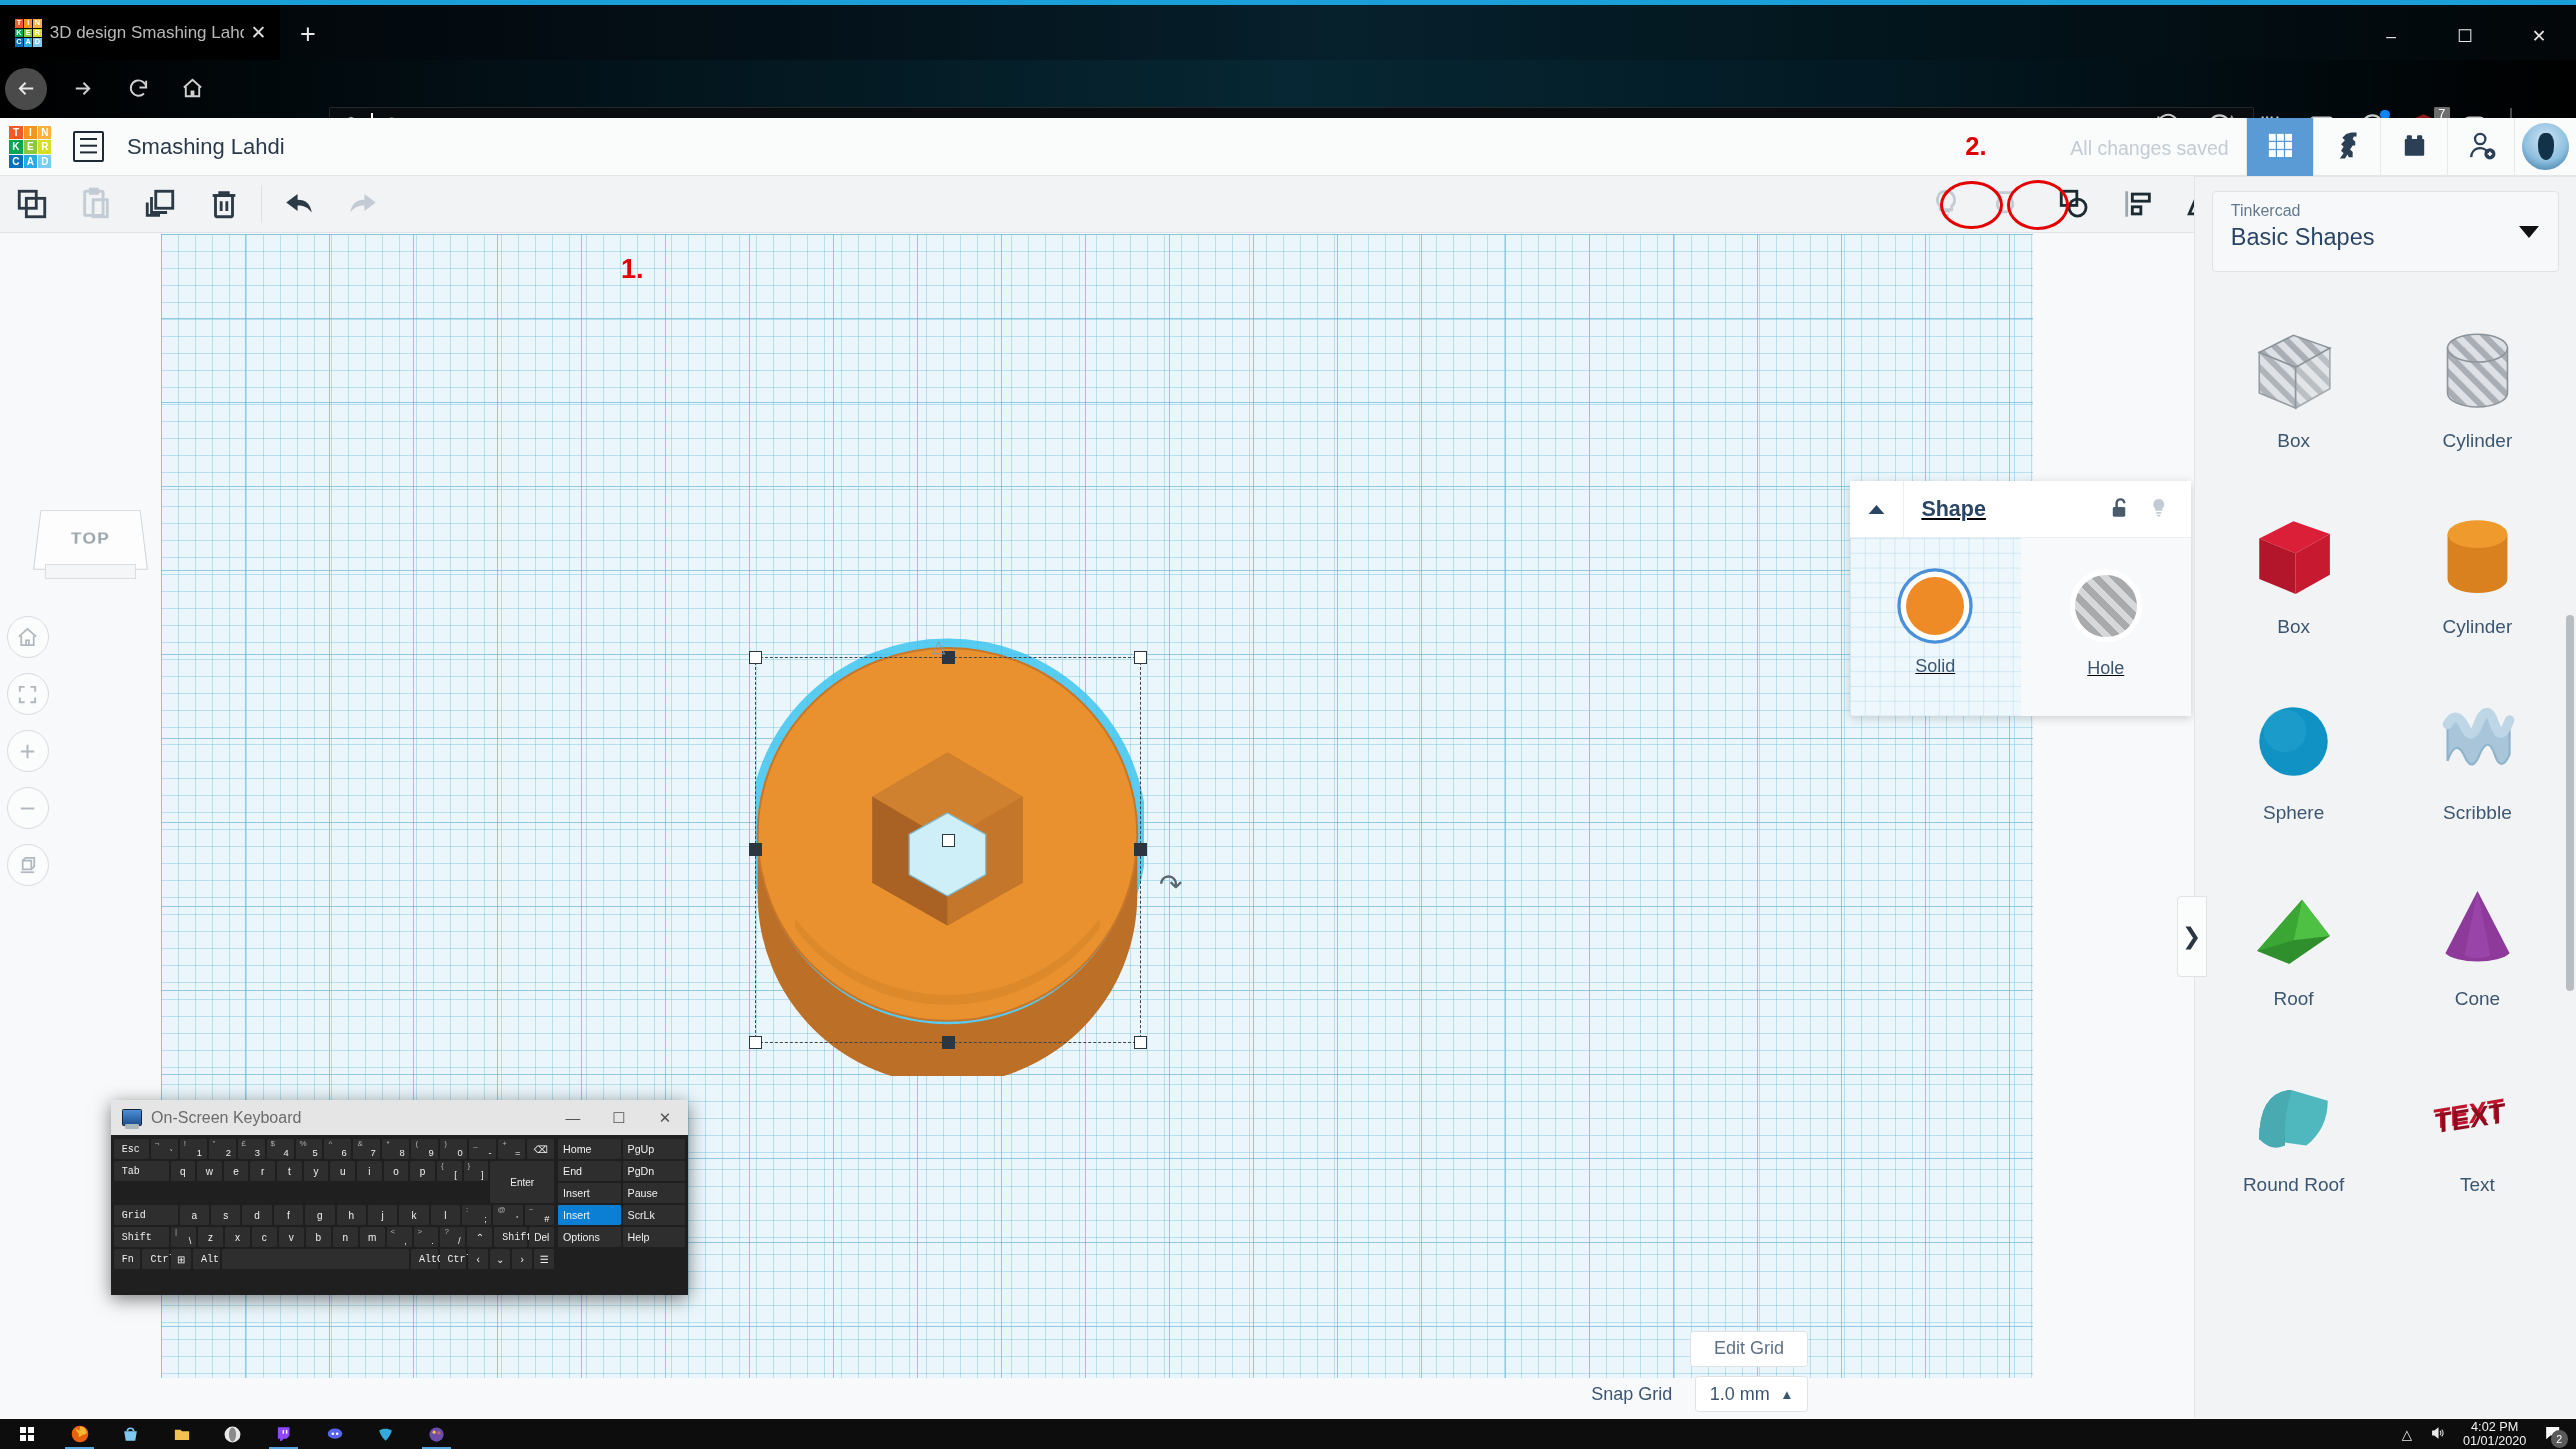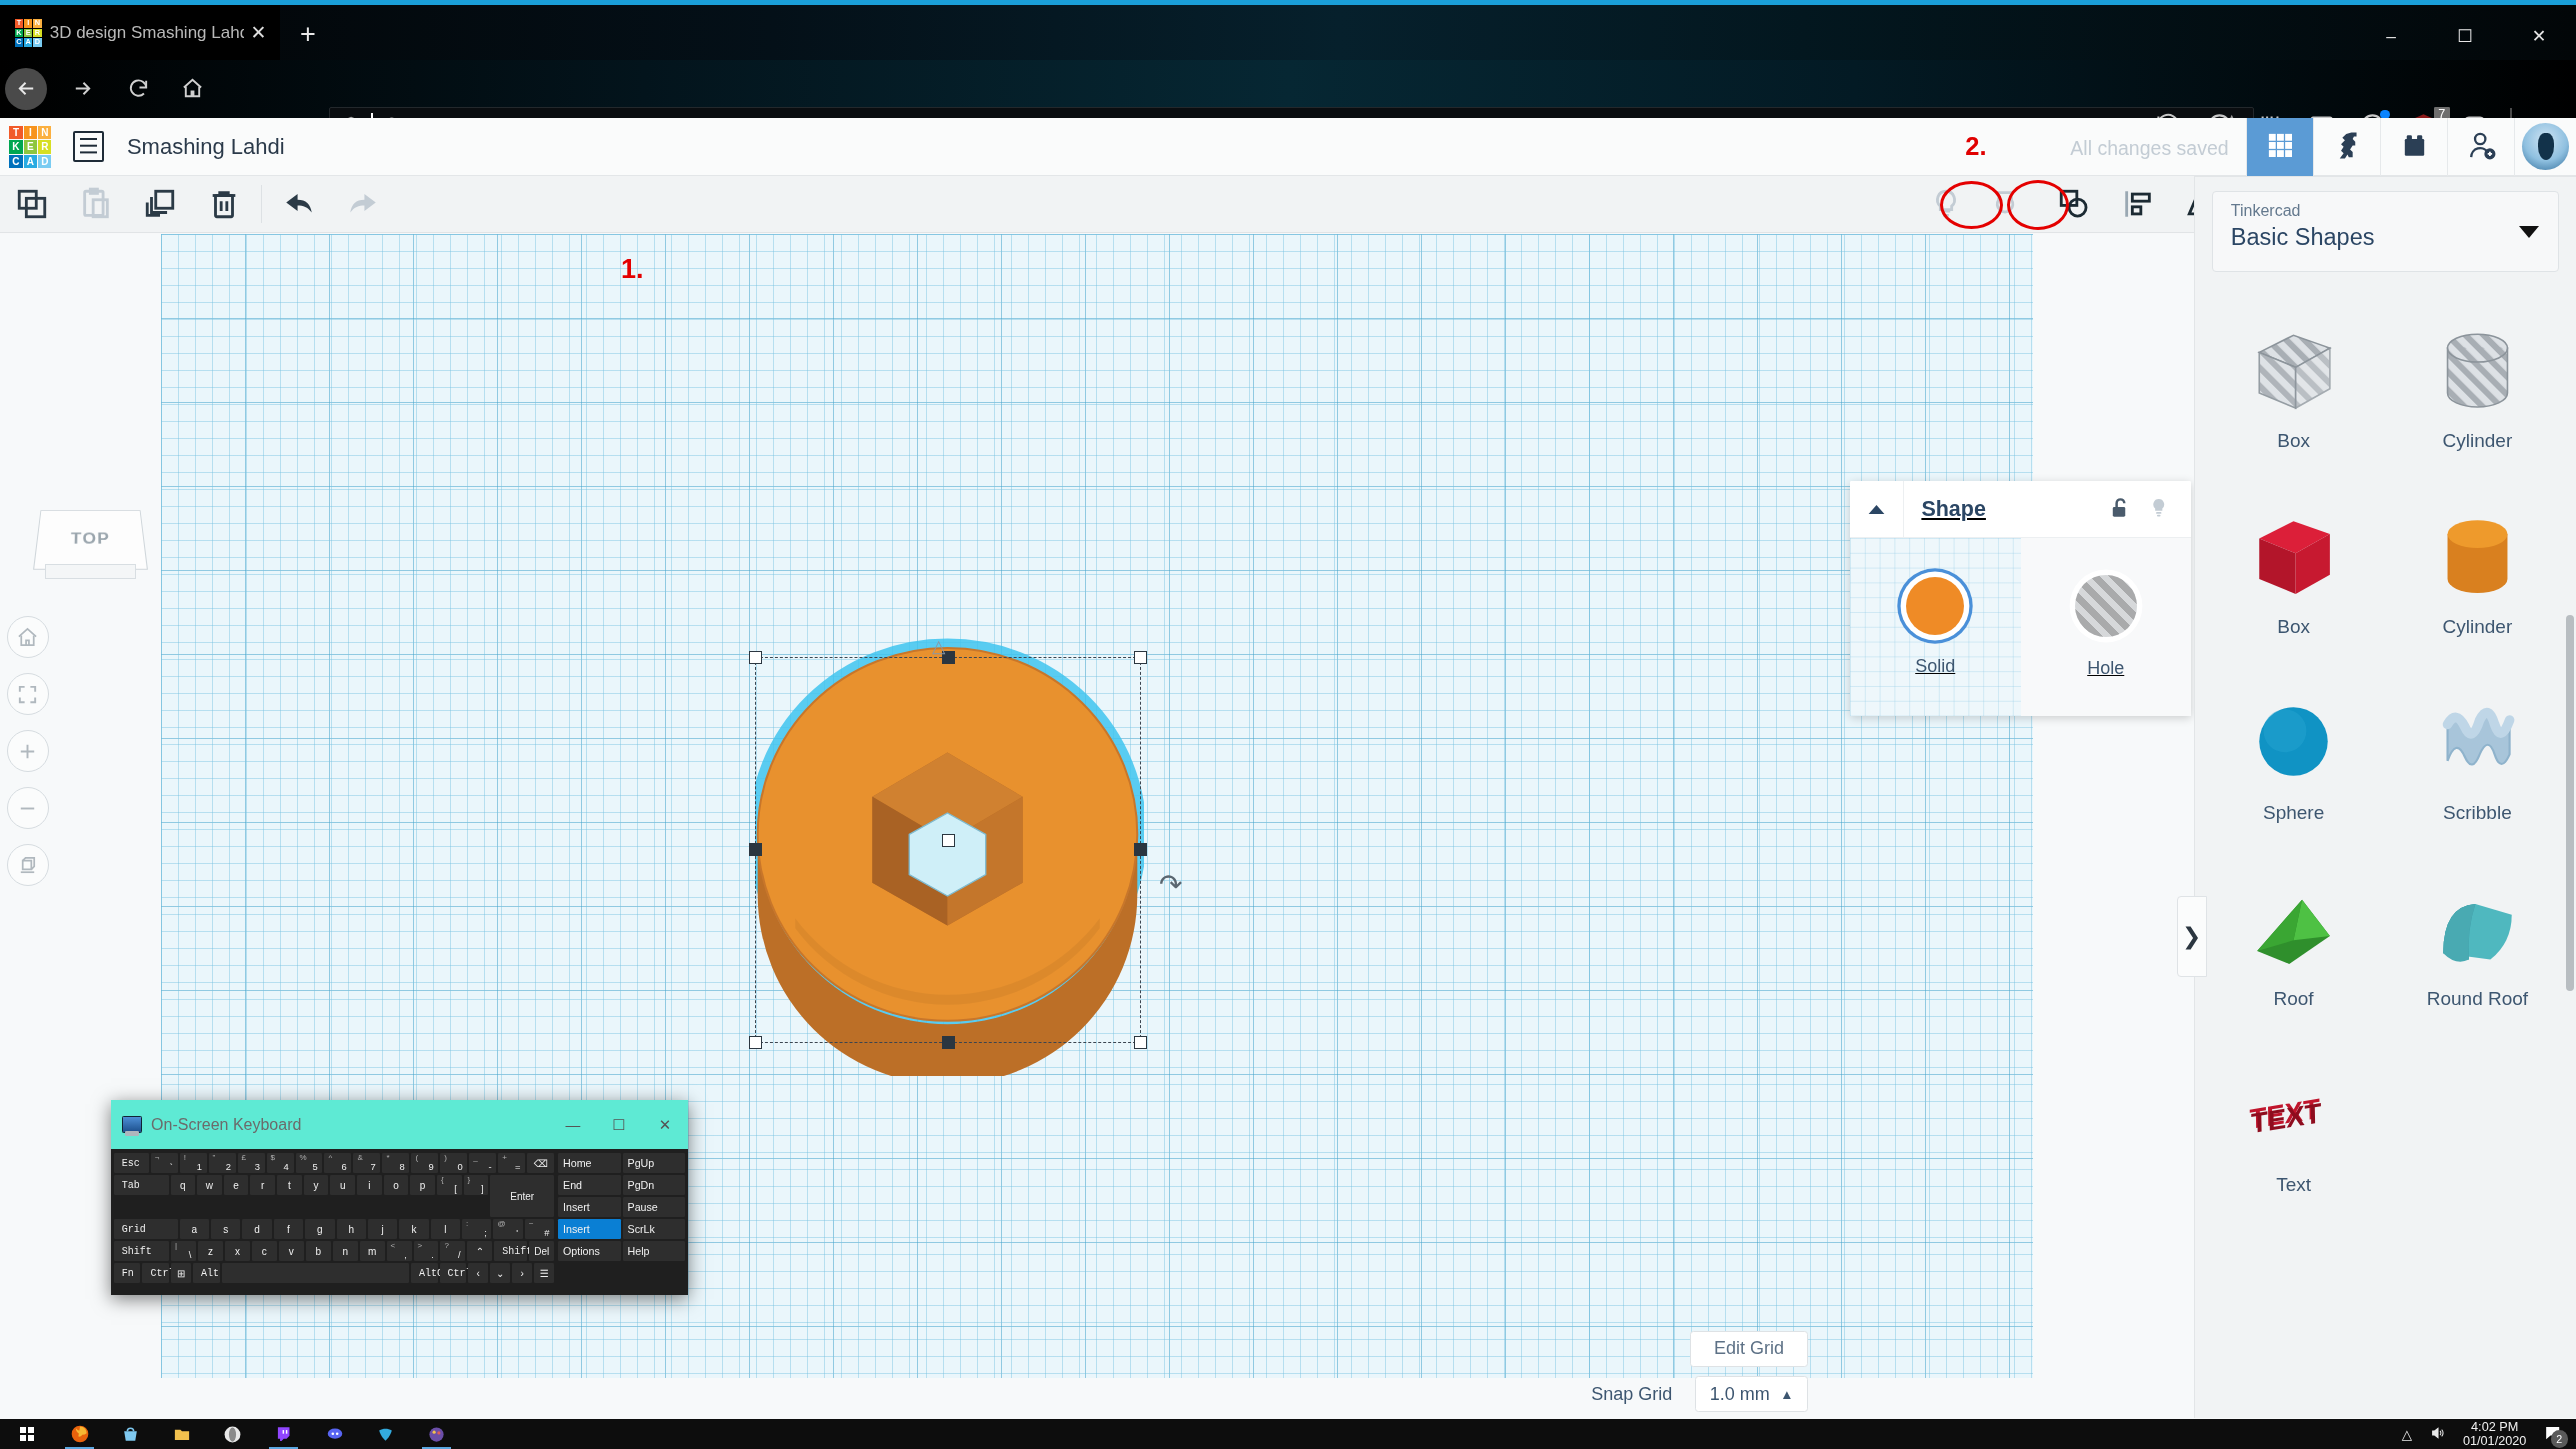--- a/index.html
+++ b/index.html
@@ -127,21 +127,21 @@
   .editgrid { display:inline-flex; align-items:center; justify-content:center; height:36px; padding:0 23px;
       border:0.7px solid #dee2e5; border-radius:3.4px; background:#fff; color:#5d7186; font-size:18px; }
   .snaprow { margin-top:9.4px; display:flex; align-items:center; justify-content:flex-end; gap:23px; }
   .snaplabel { font-size:18px; color:#3d5670; }
   .snapsel { height:36px; padding:0 13.4px; border:0.7px solid #dee2e5; border-radius:3.4px; background:#fff;
       color:#3d5670; font-size:18px; display:flex; align-items:center; gap:10.7px; }
 
   
   .osk { position:absolute; left:111px; top:1100px; width:577px; height:195px; background:#1f1f1f;
       box-shadow:0 4px 17.4px rgba(0,0,0,.5); }
-  .osk-title { height:49px; background:#5eead4; display:flex; align-items:center; padding-left:10.7px; }
+  .osk-title { height:35px; background:#e5e5e5; display:flex; align-items:center; padding-left:10.7px; }
   .osk-ico { width:20px; height:17.4px; background:linear-gradient(#4d8fd6,#1c4f8c); border:1.3px solid #123; border-radius:1.3px; position:relative; }
   .osk-ico::after { content:""; position:absolute; left:2px; bottom:-4px; width:14.8px; height:5.4px; background:#aeb6bd; border-radius:1.3px; }
   .osk-name { margin-left:9.4px; font-size:16px; color:#6b6b6b; }
   .osk-wb { margin-left:auto; display:flex; }
   .osk-wb span { width:46px; height:35px; display:flex; align-items:center; justify-content:center; color:#555; font-size:14.8px; }
   .osk-body { display:flex; padding:4px 2.7px 2.7px 2.7px; gap:4px; }
   .osk-main { flex:1; }
   .osk-row { display:flex; gap:2px; margin-bottom:2px; }
   .k { background:#2e2e2e; color:#f0f0f0; height:20px; min-width:20px; flex:1; border-radius:1.3px; position:relative;
       display:flex; align-items:center; justify-content:center; font-size:10px; }
@@ -664,20 +664,27 @@
 
         <div class="sb-cell">
           <svg width="107" height="107" viewBox="0 0 100 100">
             <path d="M16 72 L58 24 L84 58 L46 84 Z" fill="#2f8f2c"></path>
             <path d="M58 24 L84 58 L50 62 Z" fill="#4ec144"></path>
             <path d="M16 72 L58 24 L50 62 Z" fill="#3aa633"></path>
           </svg>
           <span class="sb-cell-label">Roof</span>
         </div>
 
+        <div class="sb-cell">
+          <svg width="107" height="107" viewBox="0 0 100 100">
+            <path d="M50 16 L80 74 A32 12 0 0 1 20 74 Z" fill="#8d3a9b"></path>
+            <path d="M50 16 L62 76 A16 8 0 0 1 38 76 Z" fill="#a04bb0" opacity=".6"></path>
+          </svg>
+          <span class="sb-cell-label">Cone</span>
+        </div>
 
         <div class="sb-cell">
           <svg width="107" height="107" viewBox="0 0 100 100">
             <path d="M18 74 Q18 30 48 28 L82 38 Q82 64 62 80 Z" fill="#4fb8bf"></path>
             <path d="M18 74 Q18 30 48 28 Q40 52 42 80 Z" fill="#3f9ea6"></path>
             <path d="M18 74 Q30 86 42 80 Q40 52 48 28 Q18 30 18 74 Z" fill="#49aab2"></path>
           </svg>
           <span class="sb-cell-label">Round Roof</span>
         </div>
 

